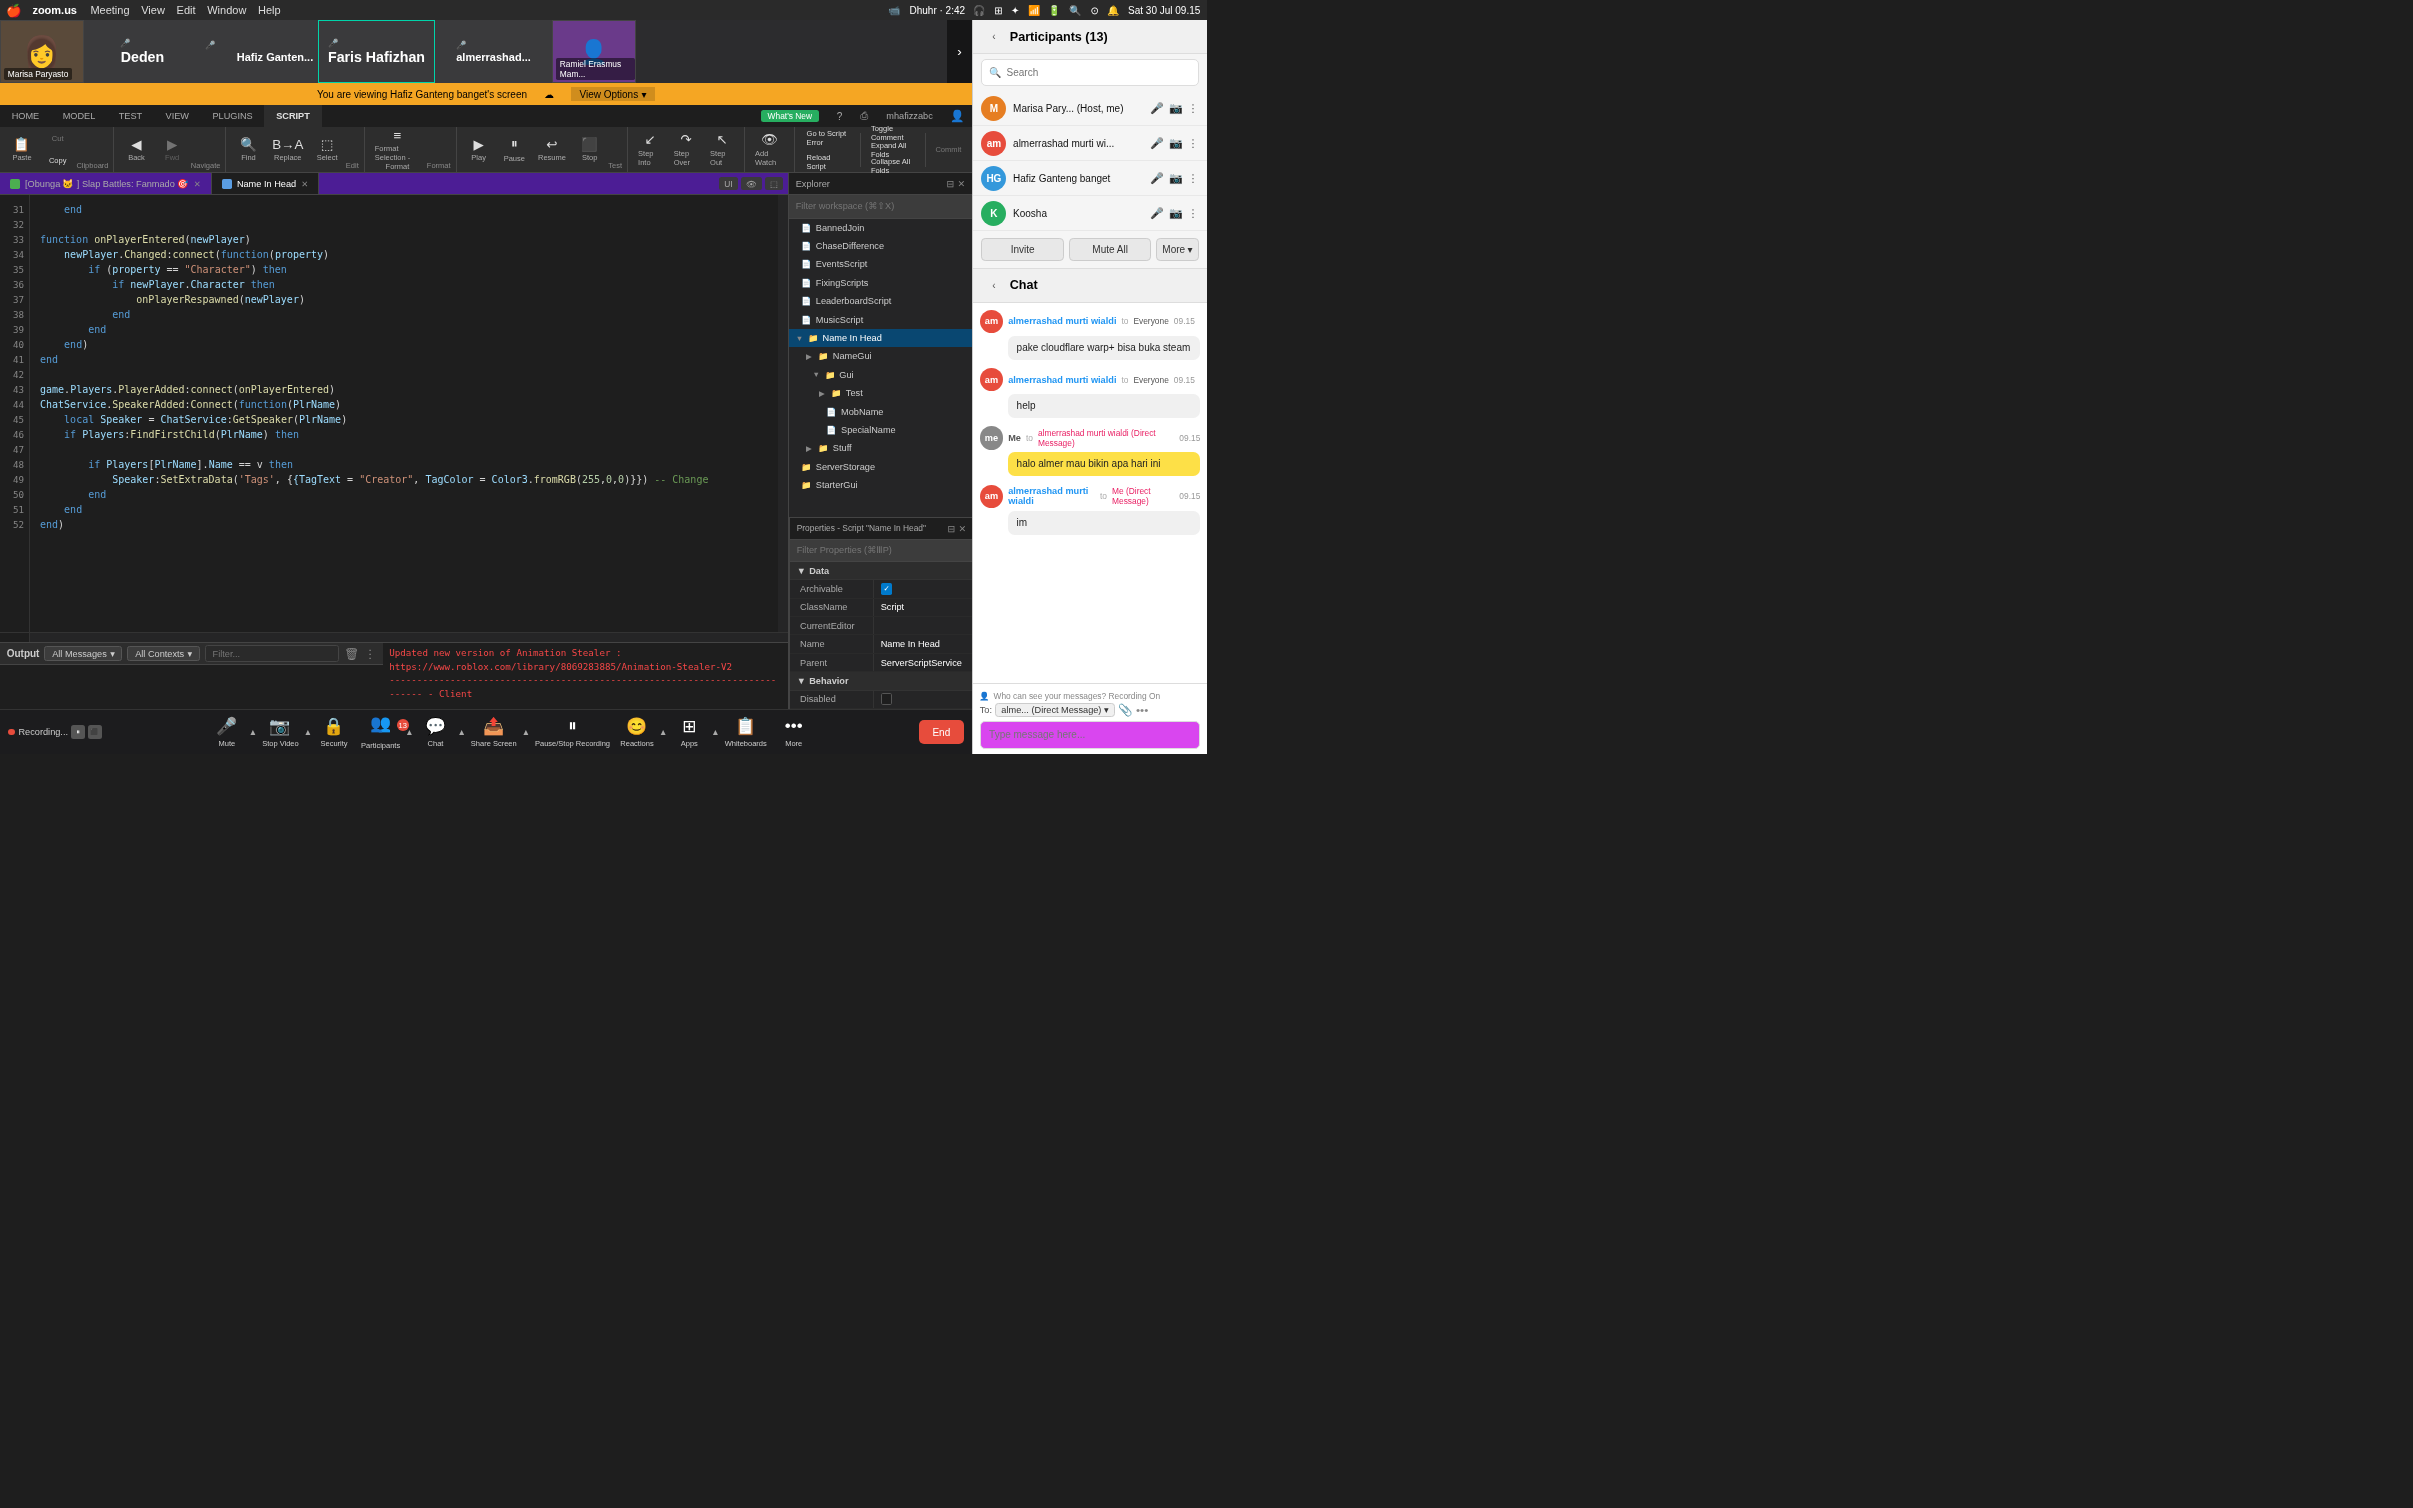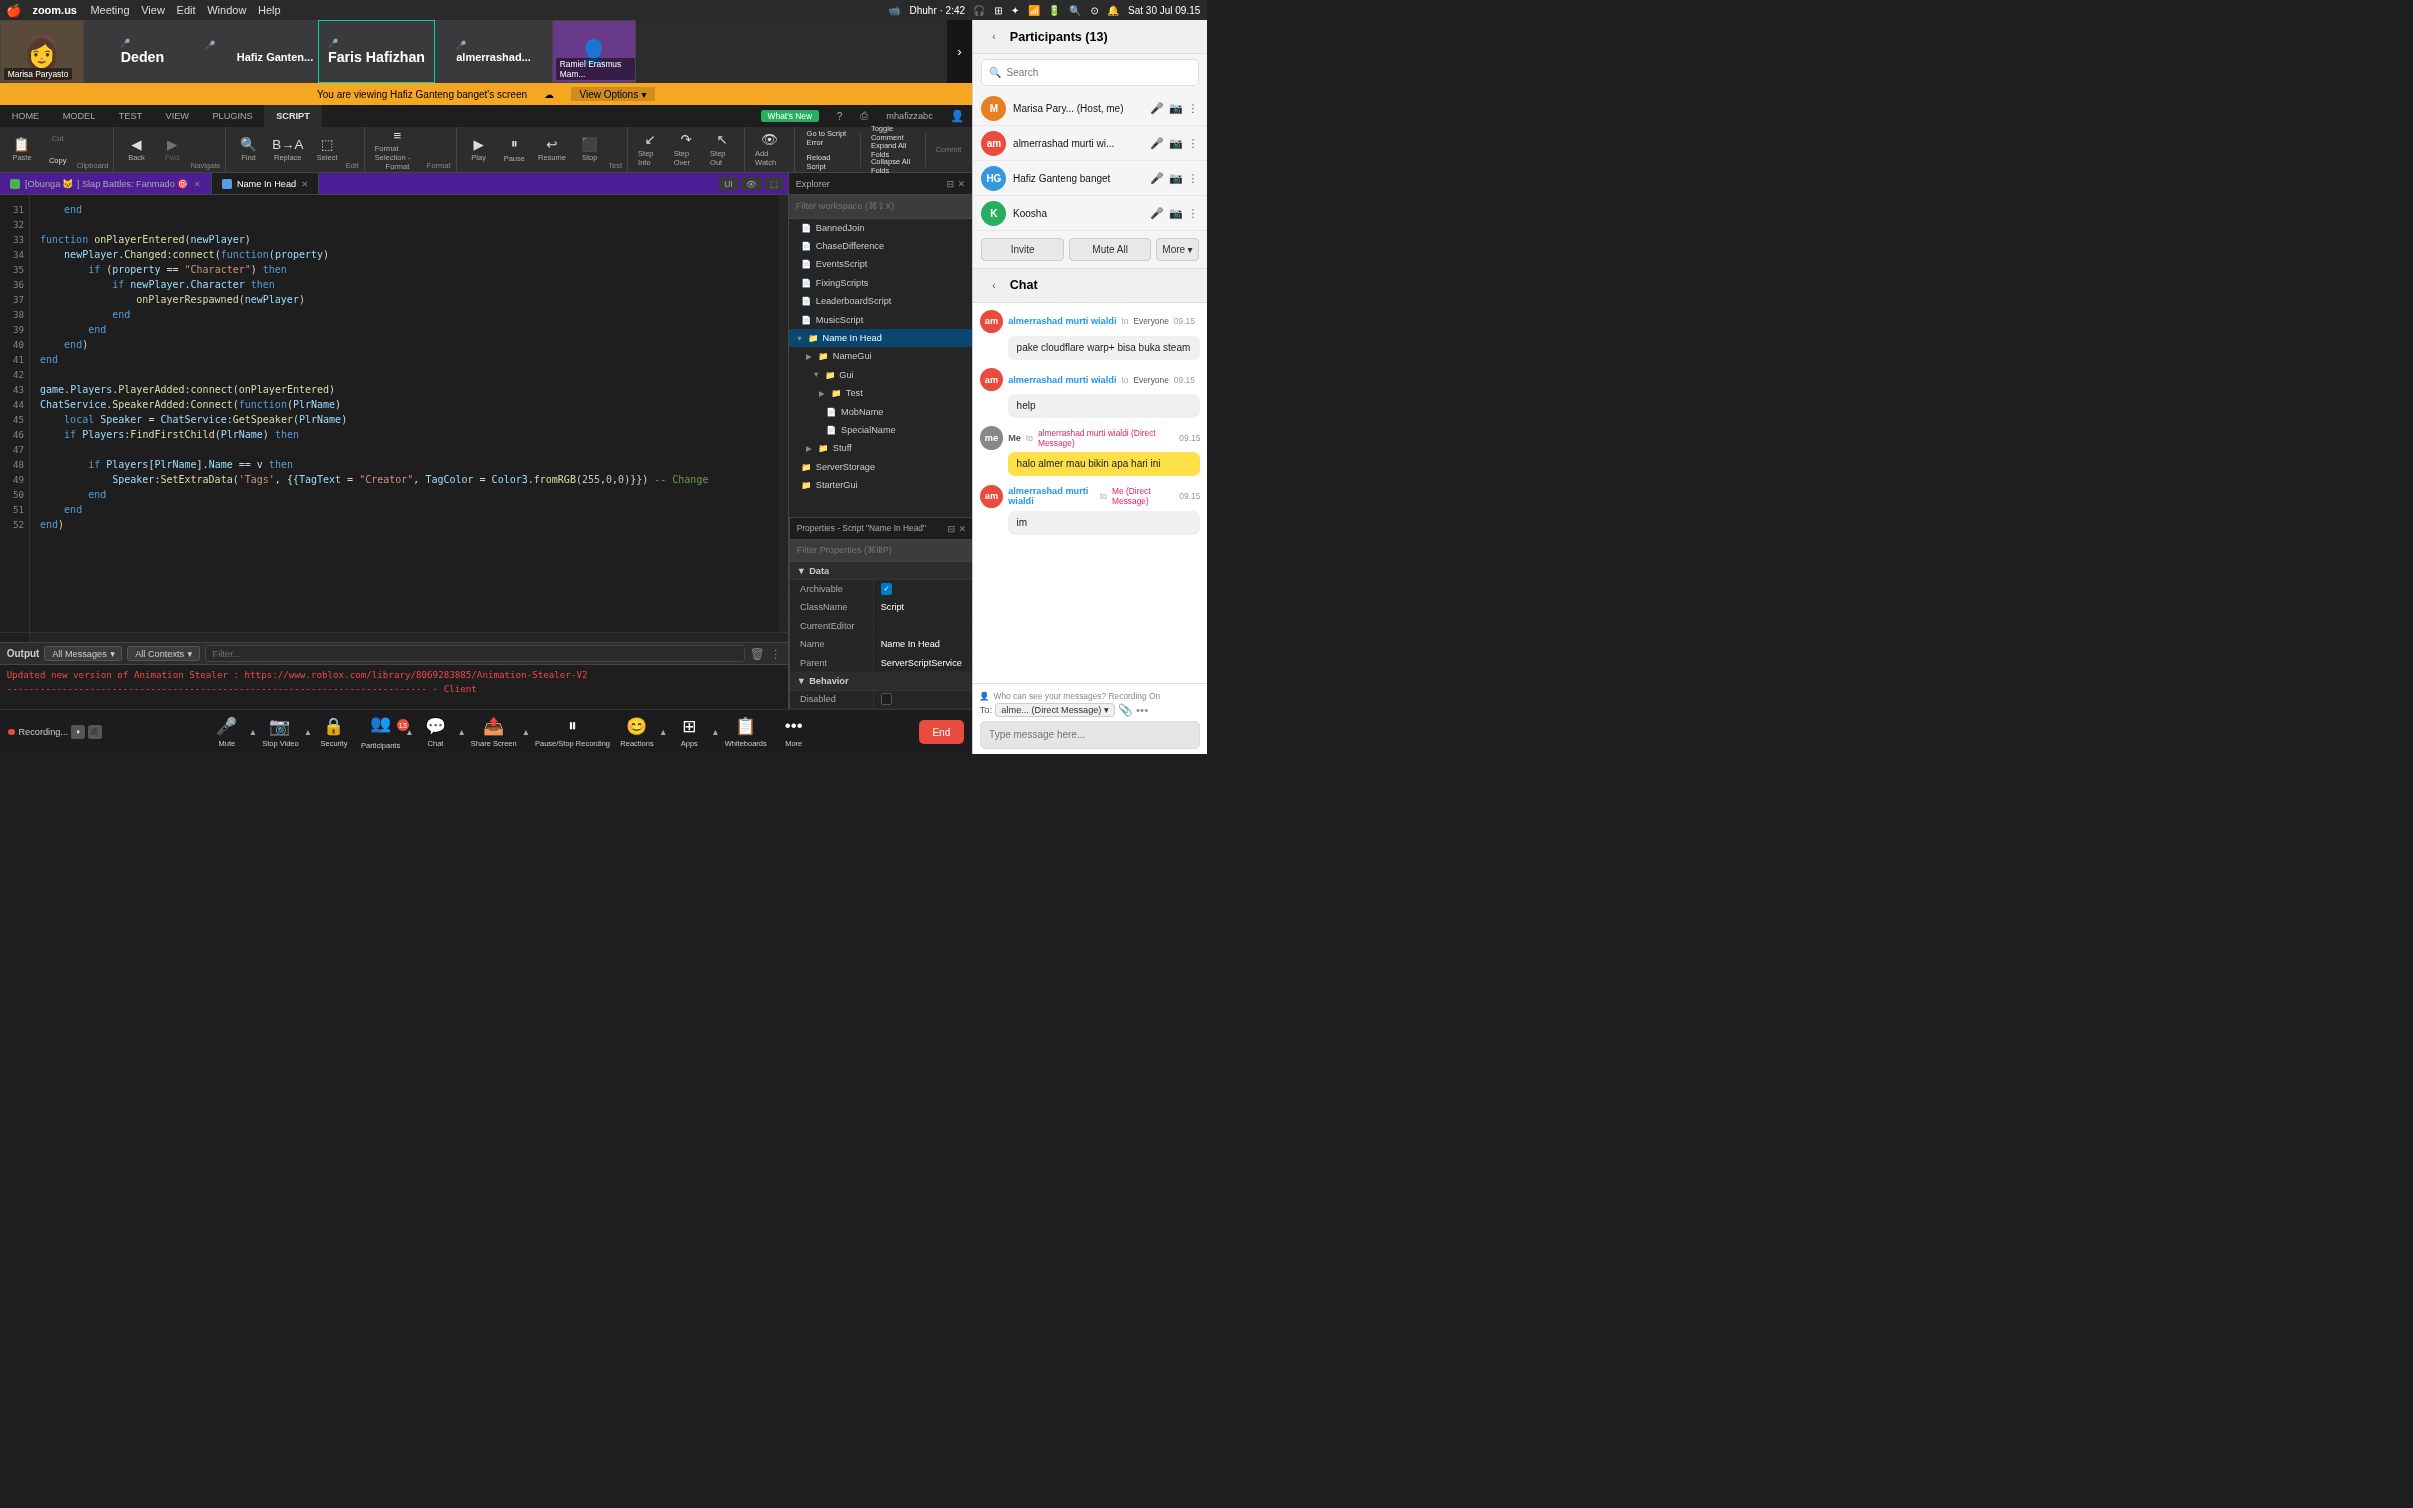--- a/index.html
+++ b/index.html
@@ -419,21 +419,21 @@
       font-size: 7.5px;
       color: #fff;
     }
 
     
     #output-panel {
       height: 67px;
       background: #1e1e1e;
       border-top: 0.8px solid #444;
       display: flex;
-      flex-direction: column;
+      flex-direction: row;
     }
     #output-header {
       height: 22px;
       background: #2d2d2d;
       display: flex;
       align-items: center;
       padding: 0 6.7px;
       gap: 5px;
       border-bottom: 0.8px solid #444;
     }
@@ -642,21 +642,21 @@
       background: #f0f0f0;
       border: 0.8px solid #ccc;
       border-radius: 3.4px;
       padding: 0.8px 5px;
       font-size: 9.2px;
       color: #333;
       cursor: pointer;
     }
     #chat-input-box {
       height: 28.5px;
-      background: #e5e5e5;
+      background: #d946ef;
       border: 0.8px solid #ddd;
       border-radius: 5px;
       display: flex;
       align-items: center;
       padding: 0 8.4px;
     }
     #chat-input-box input {
       flex: 1;
       border: none;
       outline: none;

